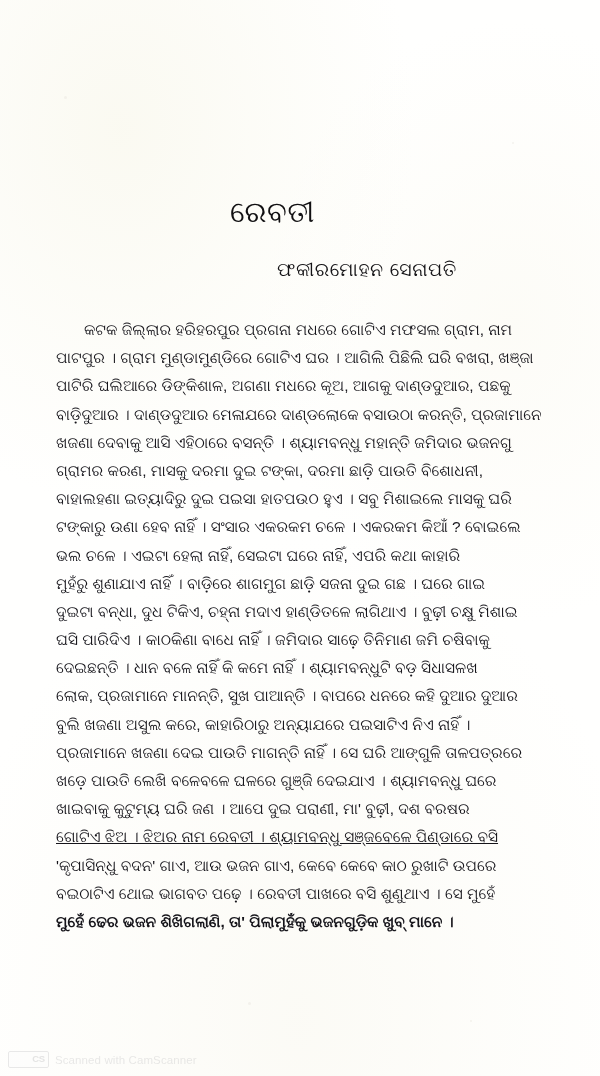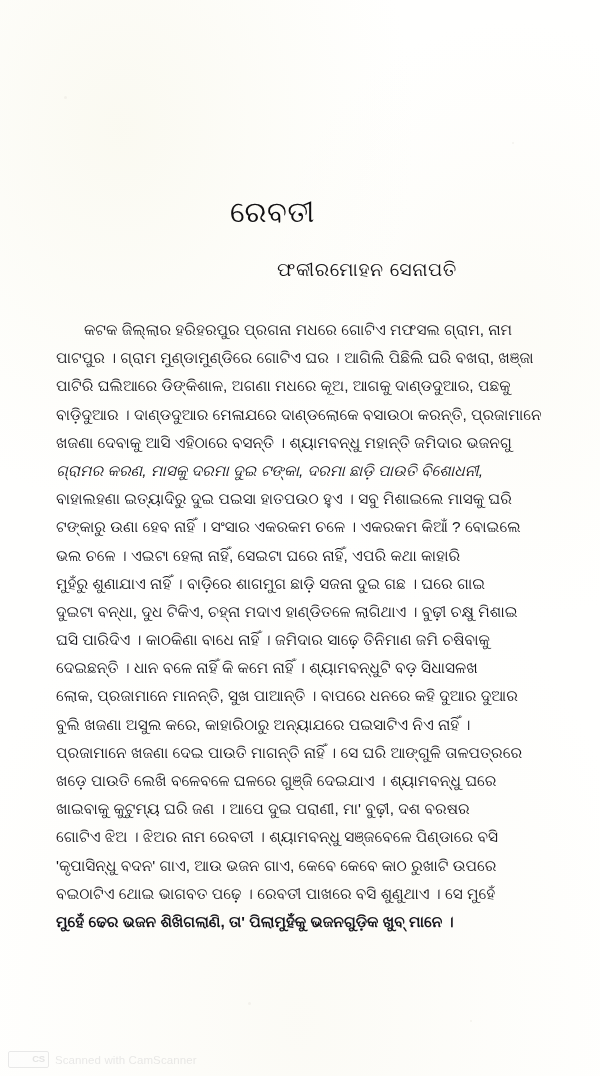--- a/index.html
+++ b/index.html
@@ -131,34 +131,34 @@
   <div class="doc-title">ରେବତୀ</div>
 
   <div class="doc-author">ଫକୀରମୋହନ ସେନାପତି</div>
 
   <div class="body-block">
     <div class="body-line first" style="transform: scaleX(1);">କଟକ ଜିଲ୍ଲାର ହରିହରପୁର ପ୍ରଗନା ମଧରେ ଗୋଟିଏ ମଫସଲ ଗ୍ରାମ, ନାମ</div>
     <div class="body-line" style="transform: scaleX(1);">ପାଟପୁର । ଗ୍ରାମ ମୁଣ୍ଡାମୁଣ୍ଡିରେ ଗୋଟିଏ ଘର । ଆଗିଲି ପିଛିଲି ଘରି ବଖରା, ଖଞ୍ଜା</div>
     <div class="body-line" style="transform: scaleX(1);">ପାଟିରି ଘଲିଆରେ ଡିଙ୍କିଶାଳ, ଅଗଣା ମଧରେ କୂଅ, ଆଗକୁ ଦାଣ୍ଡଦୁଆର, ପଛକୁ</div>
     <div class="body-line" style="transform: scaleX(1);">ବାଡ଼ିଦୁଆର । ଦାଣ୍ଡଦୁଆର ମେଳାଯରେ ଦାଣ୍ଡଲୋକେ ବସାଉଠା କରନ୍ତି, ପ୍ରଜାମାନେ</div>
     <div class="body-line" style="transform: scaleX(1);">ଖଜଣା ଦେବାକୁ ଆସି ଏହିଠାରେ ବସନ୍ତି । ଶ୍ୟାମବନ୍ଧୁ ମହାନ୍ତି ଜମିଦାର ଭଜନଗୁ</div>
-    <div class="body-line" style="transform: scaleX(1); font-style: italic;">ଗ୍ରାମର କରଣ, ମାସକୁ ଦରମା ଦୁଇ ଟଙ୍କା, ଦରମା ଛାଡ଼ି ପାଉତି ବିଶୋଧନୀ,</div>
+    <div class="body-line" style="transform: scaleX(1);">ଗ୍ରାମର କରଣ, ମାସକୁ ଦରମା ଦୁଇ ଟଙ୍କା, ଦରମା ଛାଡ଼ି ପାଉତି ବିଶୋଧନୀ,</div>
     <div class="body-line" style="transform: scaleX(1);">ବାହାଲହଣା ଇତ୍ୟାଦିରୁ ଦୁଇ ପଇସା ହାତପଉଠ ହୁଏ । ସବୁ ମିଶାଇଲେ ମାସକୁ ଘରି</div>
     <div class="body-line" style="transform: scaleX(1);">ଟଙ୍କାରୁ ଉଣା ହେବ ନାହିଁ । ସଂସାର ଏକରକମ ଚଳେ । ଏକରକମ କିଆଁ ? ବୋଇଲେ</div>
     <div class="body-line" style="transform: scaleX(1);">ଭଲ ଚଳେ । ଏଇଟା ହେଲା ନାହିଁ, ସେଇଟା ଘରେ ନାହିଁ, ଏପରି କଥା କାହାରି</div>
     <div class="body-line" style="transform: scaleX(1);">ମୁହଁରୁ ଶୁଣାଯାଏ ନାହିଁ । ବାଡ଼ିରେ ଶାଗମୁଗ ଛାଡ଼ି ସଜନା ଦୁଇ ଗଛ । ଘରେ ଗାଇ</div>
     <div class="body-line" style="transform: scaleX(1);">ଦୁଇଟା ବନ୍ଧା, ଦୁଧ ଟିକିଏ, ଚହ୍ନା ମଦାଏ ହାଣ୍ଡିତଳେ ଲାଗିଥାଏ । ବୁଢ଼ୀ ଚକ୍ଷୁ ମିଶାଇ</div>
     <div class="body-line" style="transform: scaleX(1);">ଘସି ପାରିଦିଏ । କାଠକିଣା ବାଧେ ନାହିଁ । ଜମିଦାର ସାଢ଼େ ତିନିମାଣ ଜମି ଚଷିବାକୁ</div>
     <div class="body-line" style="transform: scaleX(1);">ଦେଇଛନ୍ତି । ଧାନ ବଳେ ନାହିଁ କି କମେ ନାହିଁ । ଶ୍ୟାମବନ୍ଧୁଟି ବଡ଼ ସିଧାସଳଖ</div>
     <div class="body-line" style="transform: scaleX(1);">ଲୋକ, ପ୍ରଜାମାନେ ମାନନ୍ତି, ସୁଖ ପାଆନ୍ତି । ବାପରେ ଧନରେ କହି ଦୁଆର ଦୁଆର</div>
     <div class="body-line" style="transform: scaleX(1);">ବୁଲି ଖଜଣା ଅସୁଲ କରେ, କାହାରିଠାରୁ ଅନ୍ୟାଯରେ ପଇସାଟିଏ ନିଏ ନାହିଁ ।</div>
     <div class="body-line" style="transform: scaleX(1);">ପ୍ରଜାମାନେ ଖଜଣା ଦେଇ ପାଉତି ମାଗନ୍ତି ନାହିଁ । ସେ ଘରି ଆଙ୍ଗୁଳି ତାଳପତ୍ରରେ</div>
     <div class="body-line" style="transform: scaleX(1);">ଖଡ଼େ ପାଉତି ଲେଖି ବଳେବଳେ ଘଳରେ ଗୁଞ୍ଜି ଦେଇଯାଏ । ଶ୍ୟାମବନ୍ଧୁ ଘରେ</div>
     <div class="body-line" style="transform: scaleX(1);">ଖାଇବାକୁ କୁଟୁମ୍ୟ ଘରି ଜଣ । ଆପେ ଦୁଇ ପରାଣୀ, ମା' ବୁଢ଼ୀ, ଦଶ ବରଷର</div>
-    <div class="body-line" style="transform: scaleX(1);">ଗୋଟିଏ ଝିଅ । ଝିଅର ନାମ ରେବତୀ । ଶ୍ୟାମବନ୍ଧୁ ସଞ୍ଜବେଳେ ପିଣ୍ଡାରେ ବସି</div>
+    <div class="body-line" style="transform: scaleX(1); text-decoration: underline;">ଗୋଟିଏ ଝିଅ । ଝିଅର ନାମ ରେବତୀ । ଶ୍ୟାମବନ୍ଧୁ ସଞ୍ଜବେଳେ ପିଣ୍ଡାରେ ବସି</div>
     <div class="body-line" style="transform: scaleX(1);">'କୃପାସିନ୍ଧୁ ବଦନ' ଗାଏ, ଆଉ ଭଜନ ଗାଏ, କେବେ କେବେ କାଠ ରୁଖାଟି ଉପରେ</div>
     <div class="body-line" style="transform: scaleX(1);">ବଇଠାଟିଏ ଥୋଇ ଭାଗବତ ପଢ଼େ । ରେବତୀ ପାଖରେ ବସି ଶୁଣୁଥାଏ । ସେ ମୁହେଁ</div>
     <div class="body-line" style="transform: scaleX(1); font-weight: bold;">ମୁହେଁ ଢେର ଭଜନ ଶିଖିଗଲାଣି, ତା' ପିଲାମୁହଁକୁ ଭଜନଗୁଡ଼ିକ ଖୁବ୍ ମାନେ ।</div>
   </div>
 
   <div class="watermark">
     <div class="wm-badge">CS</div>
     <div class="wm-text">Scanned with CamScanner</div>
   </div>
 

